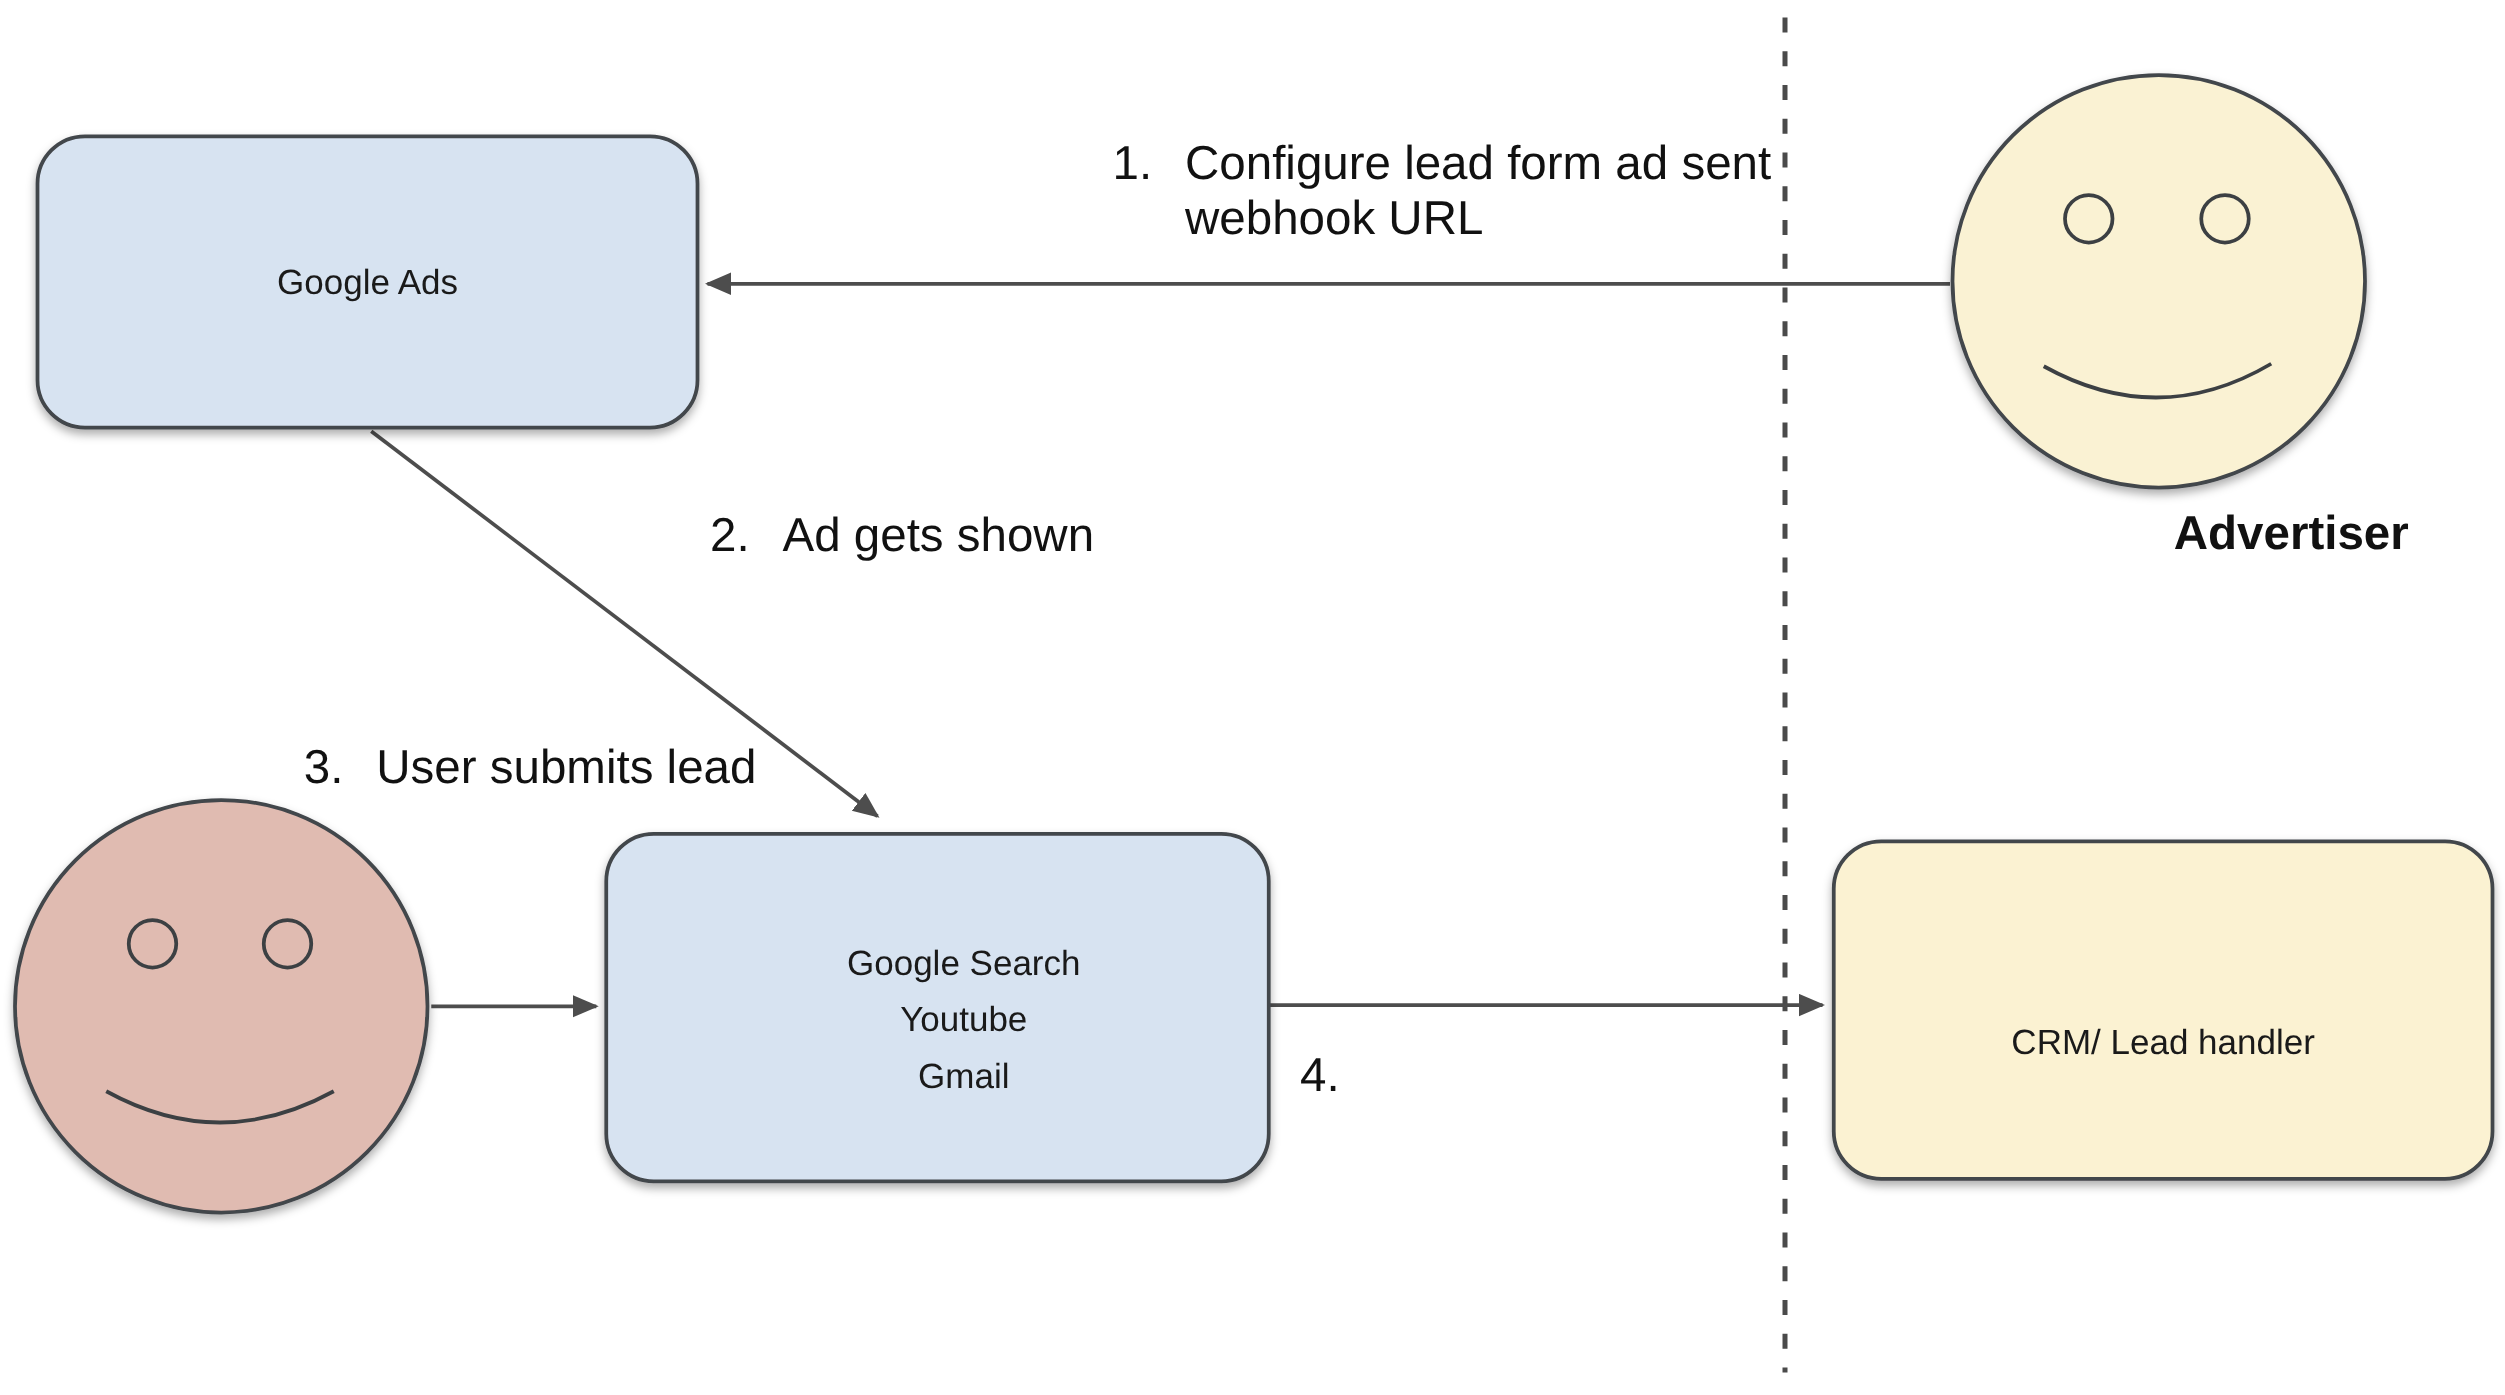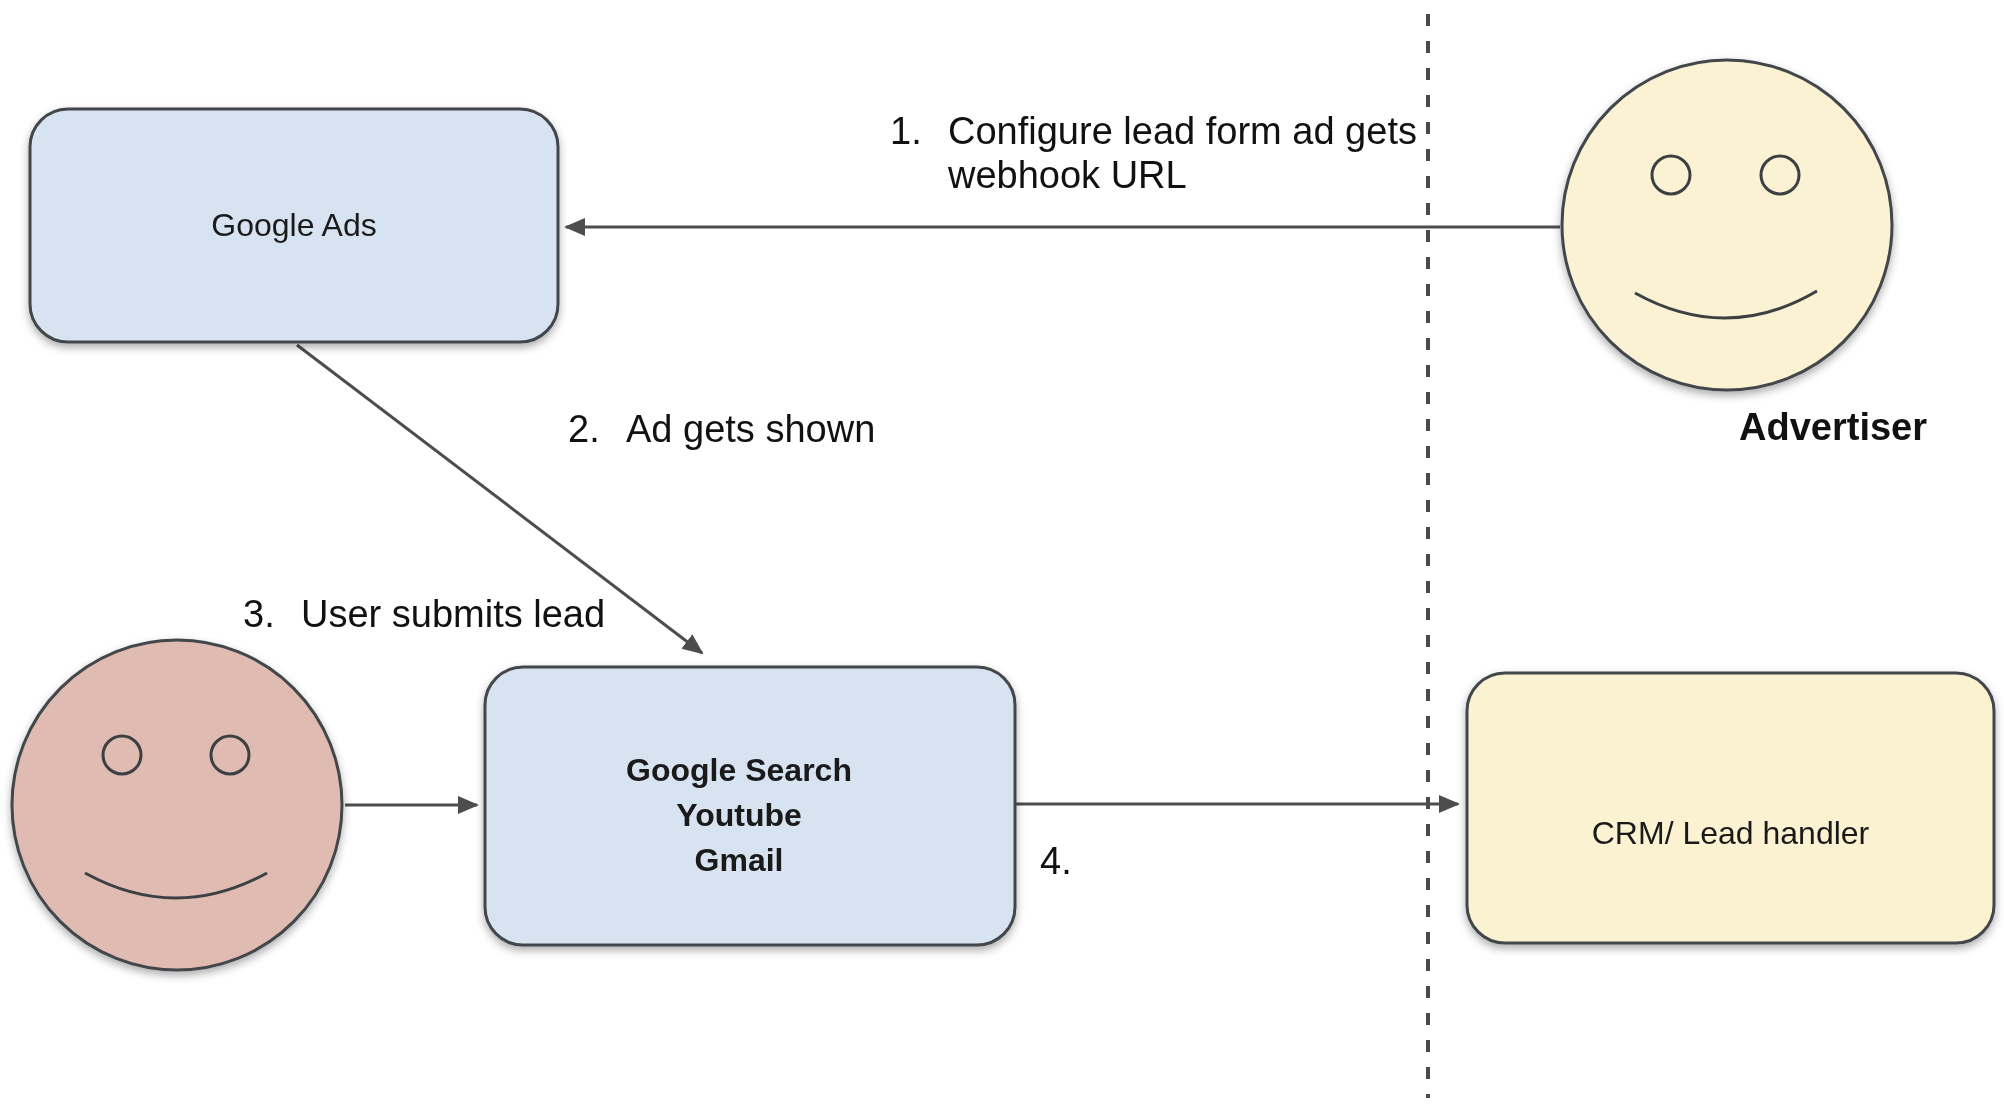--- a/index.html
+++ b/index.html
@@ -19,21 +19,21 @@
   .dashed-stroke { stroke: #4a4a4a; stroke-width: 4; stroke-dasharray: 12 15; fill: none; }
   .feature-stroke { stroke: #3c4043; stroke-width: 3; fill: none; }
 
   .node-label {
     position: absolute;
     display: flex;
     flex-direction: column;
     align-items: center;
     justify-content: center;
     text-align: center;
-    font-size: 32px;
+    font-size: 28px;
     line-height: 45px;
     color: #1a1a1a;
   }
 
   .actor-label {
     position: absolute;
     text-align: right;
     font-size: 38px;
     font-weight: bold;
     color: #111111;
@@ -92,35 +92,35 @@
     <g>
       <circle cx="177" cy="805" r="165" class="shape-stroke" filter="url(#softshadow)" fill="#e0bbb1"></circle>
       <circle cx="122" cy="755" r="19" class="feature-stroke" fill="#bf9990"></circle>
       <circle cx="230" cy="755" r="19" class="feature-stroke" fill="#bf9990"></circle>
       <path d="M 85 873 Q 176 923 267 873" class="feature-stroke"></path>
     </g>
   </svg>
 
   <div class="node-label" style="left:30px; top:109px; width:528px; height:233px;">Google Ads</div>
 
-  <div class="node-label" style="left:474px; top:667px; width:530px; height:296px;font-weight:bold;">
+  <div class="node-label" style="left:506px; top:667px; width:530px; height:296px;">
     <div>Google Search</div>
     <div>Youtube</div>
     <div>Gmail</div>
   </div>
 
   <div class="node-label" style="left:1467px; top:673px; width:527px; height:320px;">CRM/ Lead handler</div>
 
   <div class="actor-label" style="left:1527px; top:406px; width:400px;">Advertiser</div>
 
 
   <div class="step-label" style="left:890px; top:109px;">
     <span class="step-number">1.</span>
     <span class="step-lines">
-      <span>Configure lead form ad gets</span>
+      <span>Configure lead form ad sent</span>
       <span>webhook URL</span>
     </span>
   </div>
 
   <div class="step-label" style="left:568px; top:407px;">
     <span class="step-number">2.</span>
     <span class="step-lines">
       <span>Ad gets shown</span>
     </span>
   </div>

